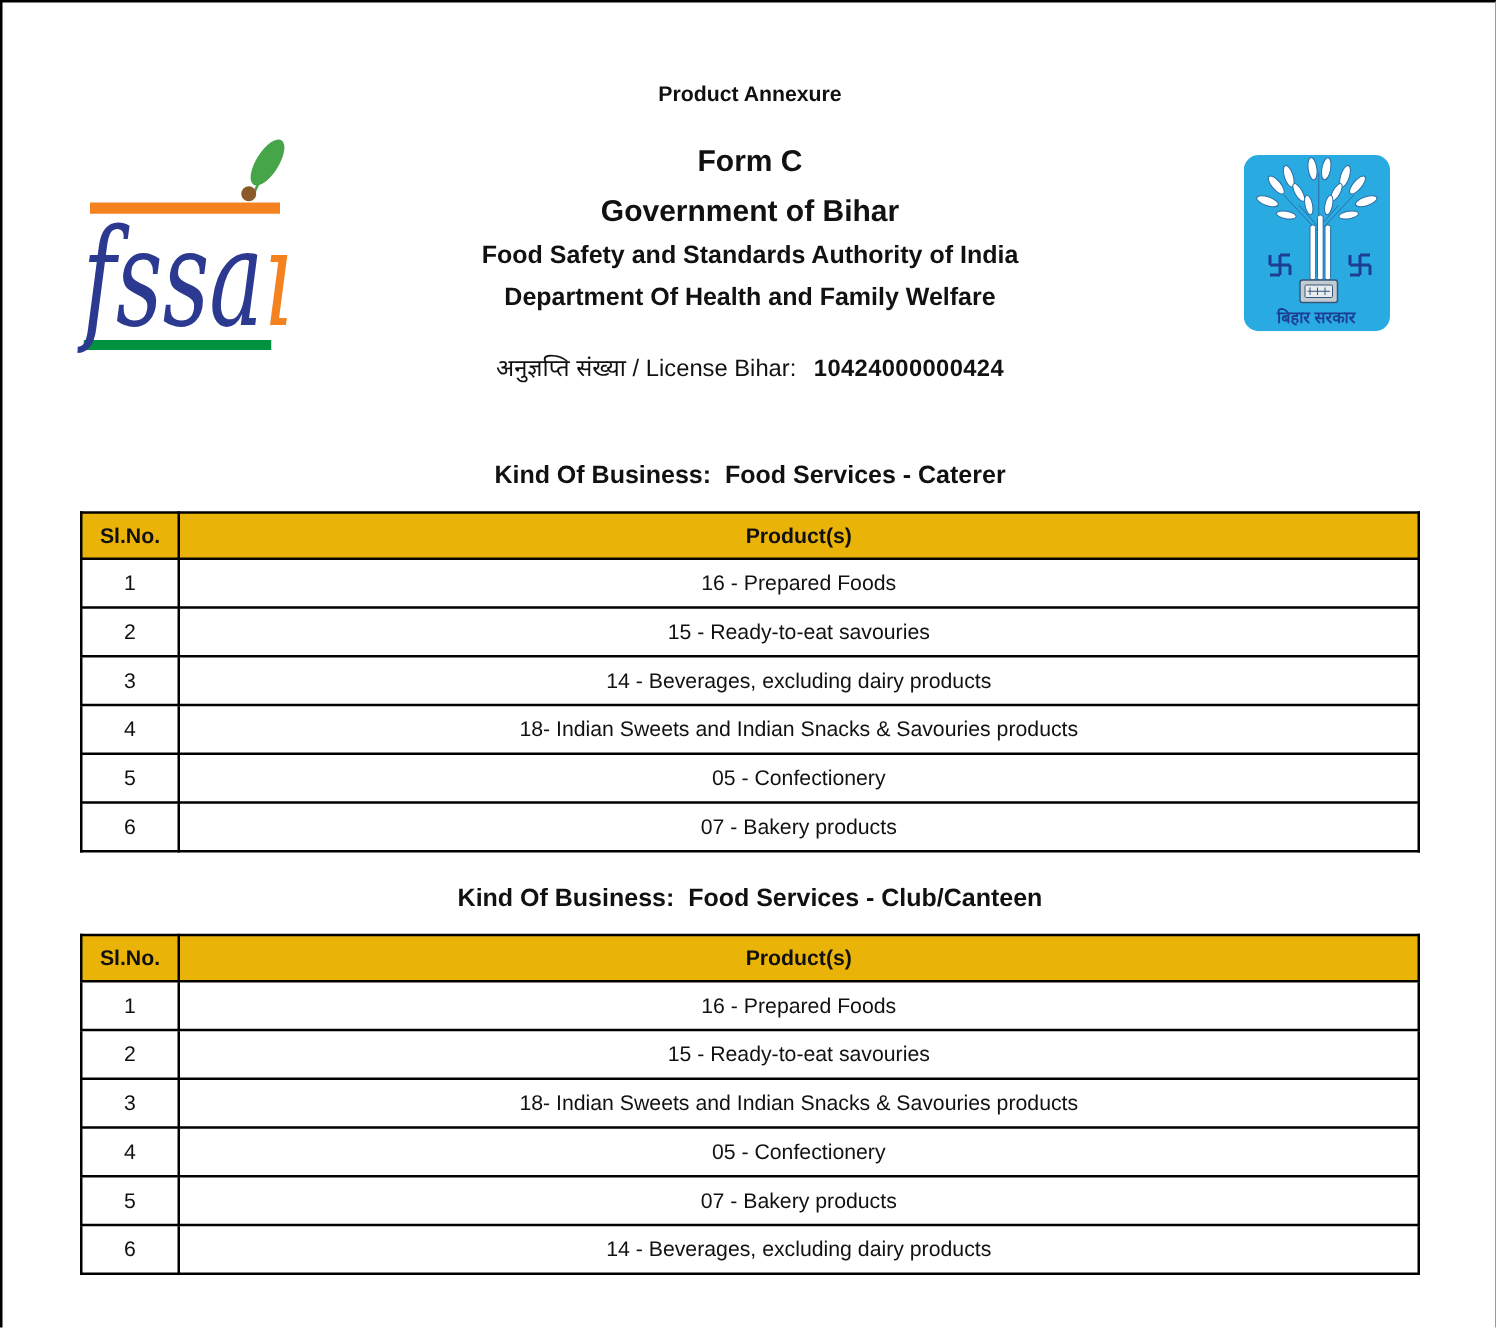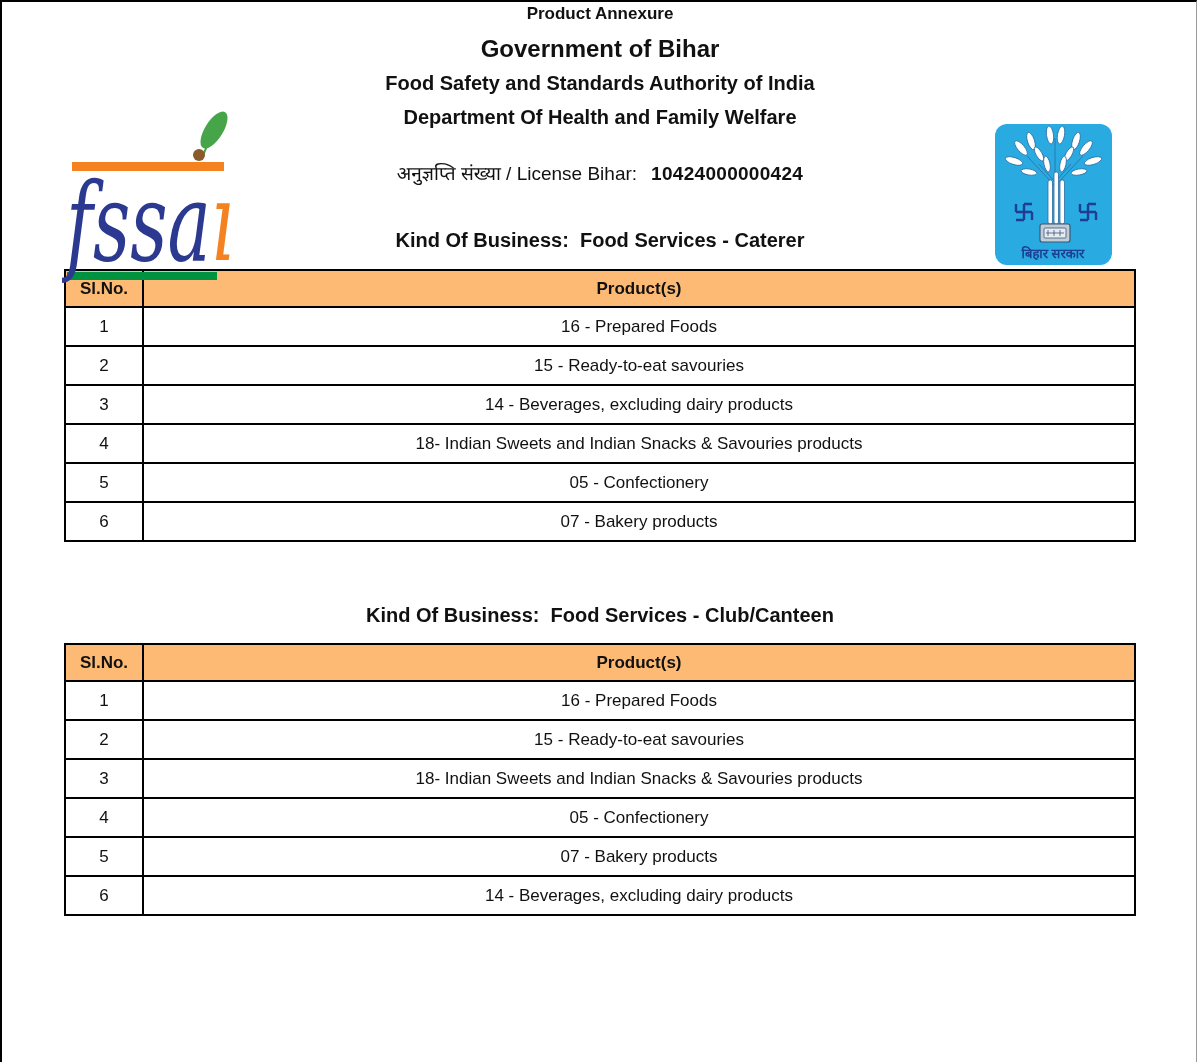--- a/index.html
+++ b/index.html
@@ -2,34 +2,34 @@
 <html><head>
 <meta charset="utf-8">
 <style>
   * { margin:0; padding:0; box-sizing:border-box; }
   body { background:#ffffff; font-family:"Liberation Sans","DejaVu Sans",sans-serif; color:#111; }
   .page {
     position:relative; width:1197px; height:1062px; background:#fff; overflow:hidden;
     border-top:2px solid #000; border-left:2px solid #000; border-right:1px solid #9a9a9a;
   }
   .content { margin:0 60px 0 62px; }
-  .doc-title { text-align:center; font-size:17px; font-weight:bold; line-height:24px; }
+  .doc-title { padding-top:62px; text-align:center; font-size:17px; font-weight:bold; line-height:24px; }
   .center-head { text-align:center; }
   .form-title { margin-top:25px; font-size:24px; font-weight:bold; line-height:34px; }
   .gov-title  { margin-top:6px;  font-size:24px; font-weight:bold; line-height:34px; }
   .sub-title  { font-size:20px; font-weight:bold; line-height:34px; }
   .license-line { margin-top:26px; text-align:center; font-size:19px; }
   .license-number { font-weight:bold; margin-left:14px; letter-spacing:0.3px;text-align:right; }
-  .section-heading { margin-top:41px; text-align:center; font-size:20px; font-weight:bold;
+  .section-heading { margin-top:60px; text-align:center; font-size:20px; font-weight:bold;
     line-height:26px; white-space:pre-wrap; }
-  .section-heading.second { margin-top:60px; }
+  .section-heading.second { margin-top:24px; }
   table { width:100%; border-collapse:collapse; margin-top:16px; table-layout:fixed; }
   table.second { margin-top:15px; }
   th, td { border:2px solid #000; text-align:center; vertical-align:middle; }
-  th { background:#fdba74; height:37px; font-size:17px; font-weight:bold; }
+  th { background:#eab308; height:37px; font-size:17px; font-weight:bold; }
   td { height:39px; font-size:17px; font-weight:normal; background:#fff; }
   col.sl { width:78px; }
   
   .fssai-logo { position:absolute; left:60px; top:100px; width:175px; height:185px; }
   .bihar-logo { position:absolute; left:993px; top:122px; width:117px; height:141px; }
 </style>
 </head>
 <body>
 
 <div class="page">
@@ -78,20 +78,21 @@
       <rect x="49" y="104" width="22" height="10" rx="1" fill="#e8ecee" stroke="#36577d" stroke-width="0.8"></rect>
       <path d="M51,109 h18 M53,106 v6 M59,106 v6 M65,106 v6" stroke="#36577d" stroke-width="0.8"></path>
     </g>
     <text x="58" y="134" text-anchor="middle" font-size="13" font-weight="bold" fill="#1c3f94">बिहार सरकार</text>
   </svg>
 
   <div class="content">
     <div class="doc-title">Product Annexure</div>
 
     <div class="center-head">
+      <div class="form-title">Form C</div>
       <div class="gov-title">Government of Bihar</div>
       <div class="sub-title">Food Safety and Standards Authority of India</div>
       <div class="sub-title">Department Of Health and Family Welfare</div>
     </div>
 
     <div class="license-line">
       <span>अनुज्ञप्ति संख्या / License Bihar:</span><span class="license-number">10424000000424</span>
     </div>
 
     <div class="section-heading">Kind Of Business:  Food Services - Caterer</div>

